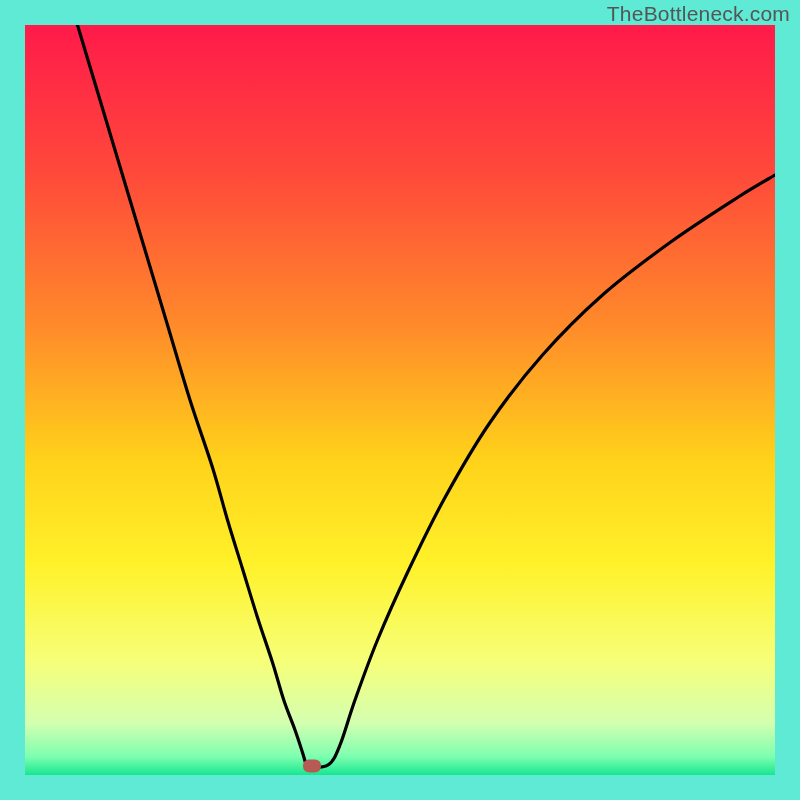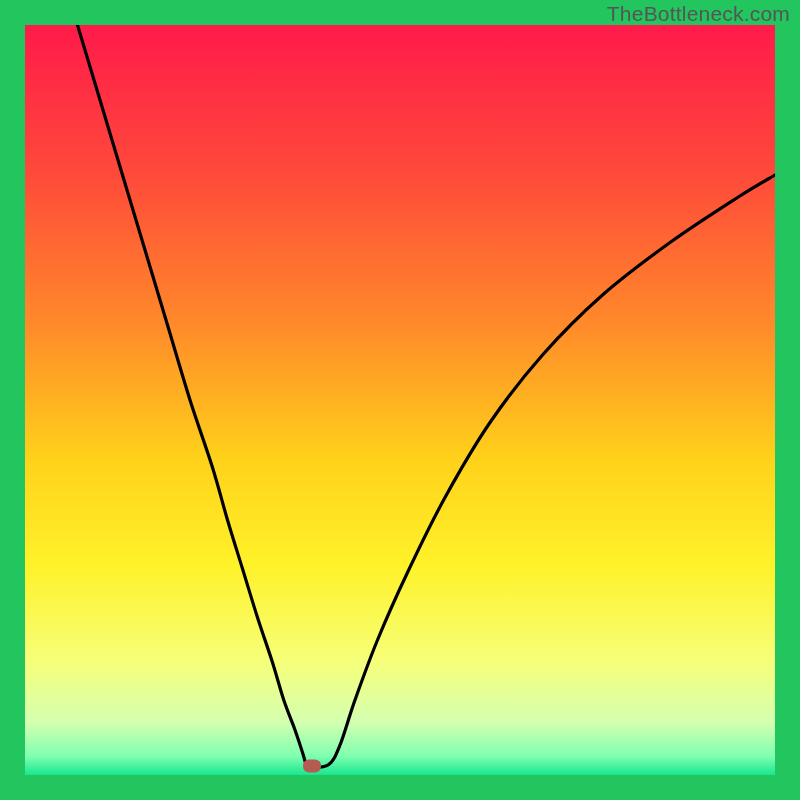--- a/index.html
+++ b/index.html
@@ -8,21 +8,21 @@
     width: 800px;
     height: 800px;
     overflow: hidden;
     background: #000;
     font-family: Arial, Helvetica, sans-serif;
   }
   .stage {
     position: relative;
     width: 800px;
     height: 800px;
-    background: #22c55e;
+    background: #5eead4;
   }
   .watermark {
     position: absolute;
     top: 2px;
     right: 10px;
     color: #555;
     font-size: 21px;
     font-weight: 500;
     letter-spacing: 0.2px;
     z-index: 20;

